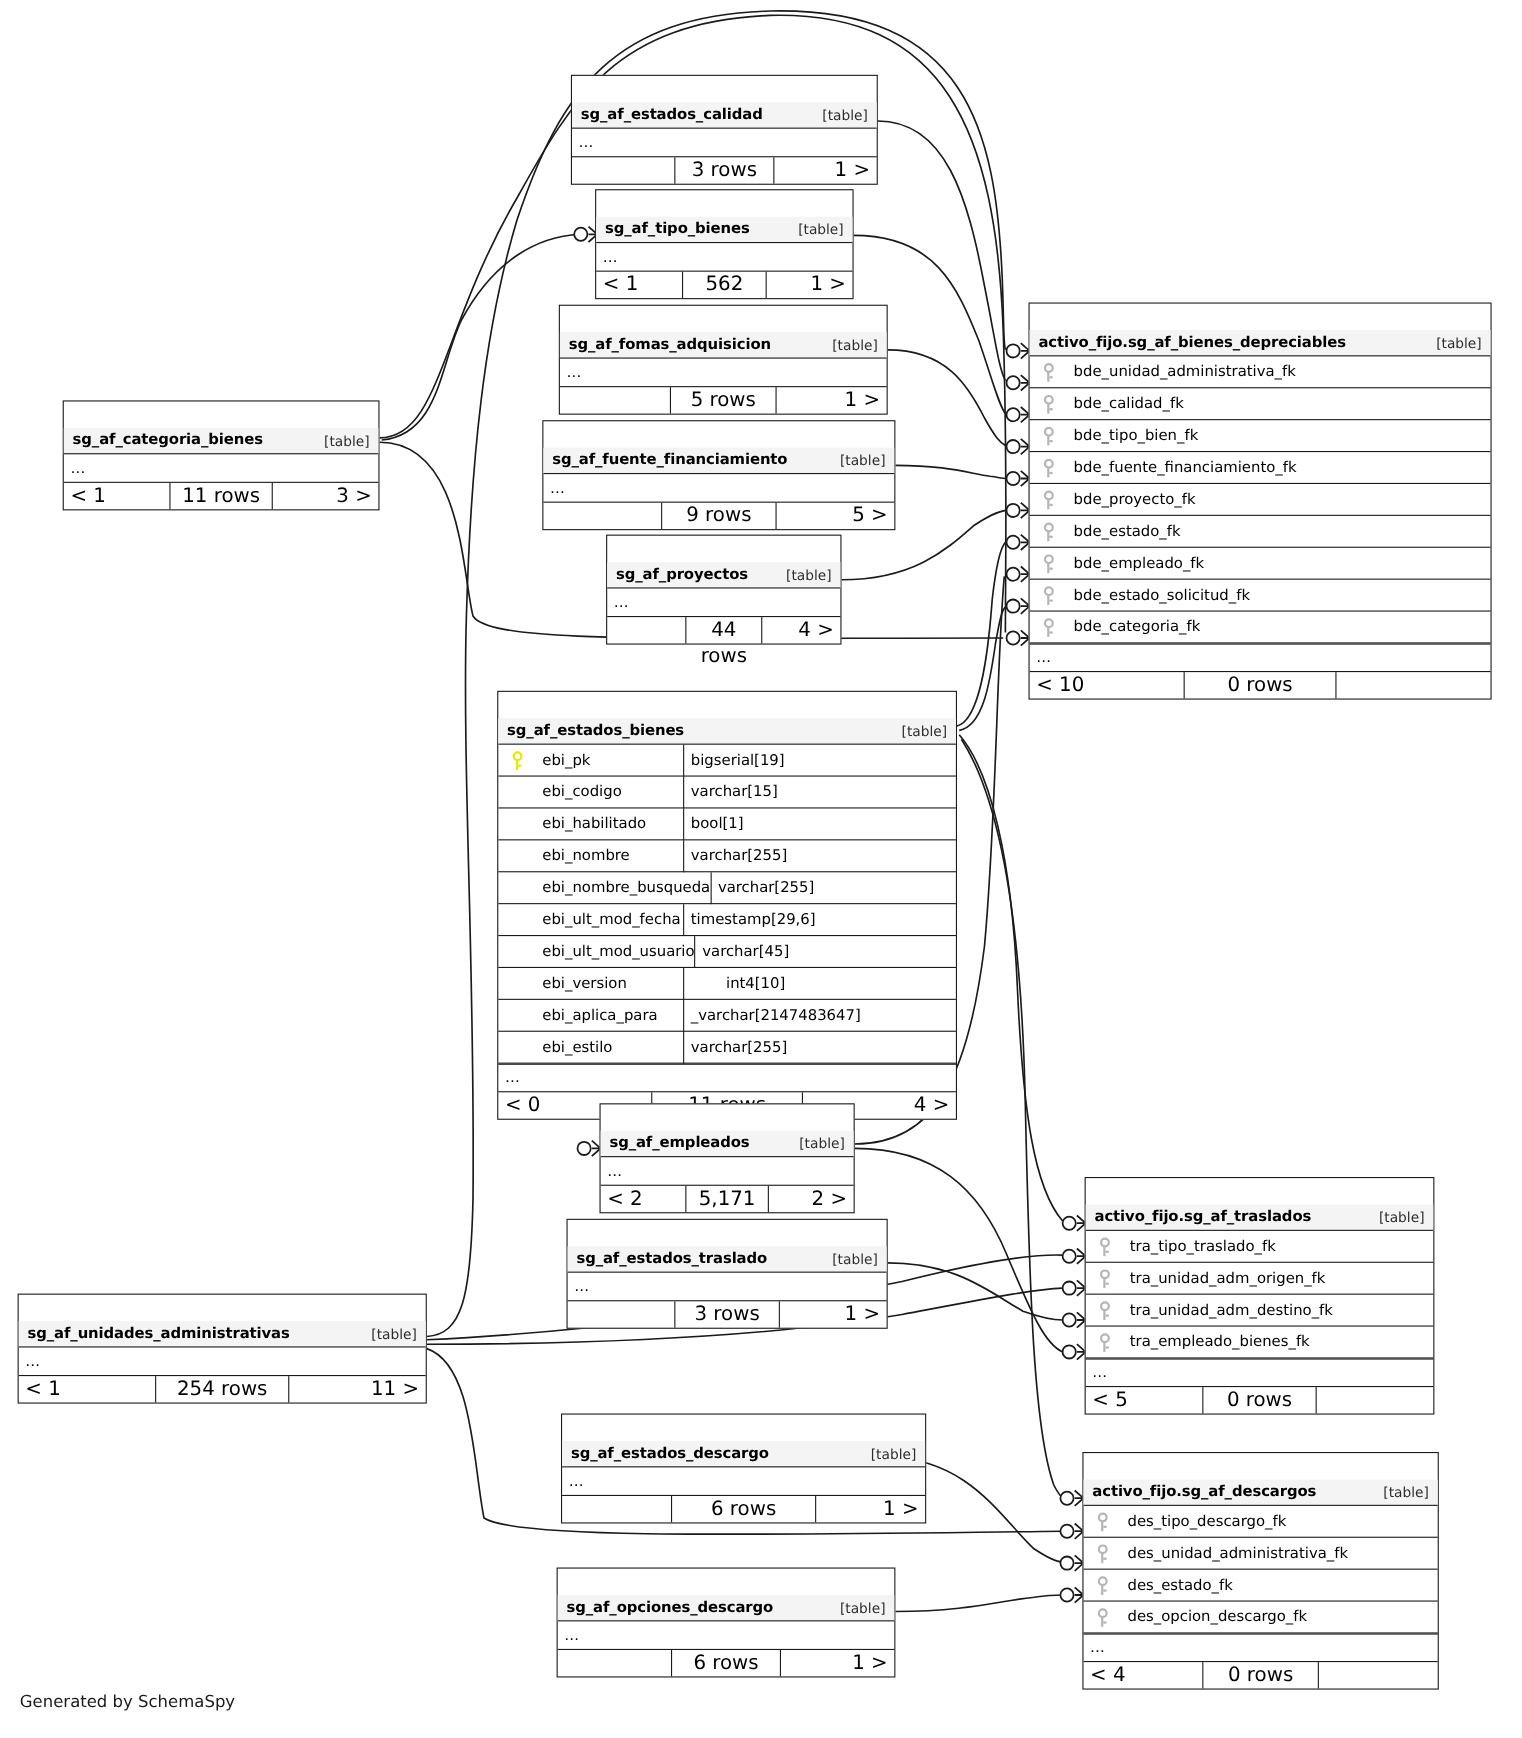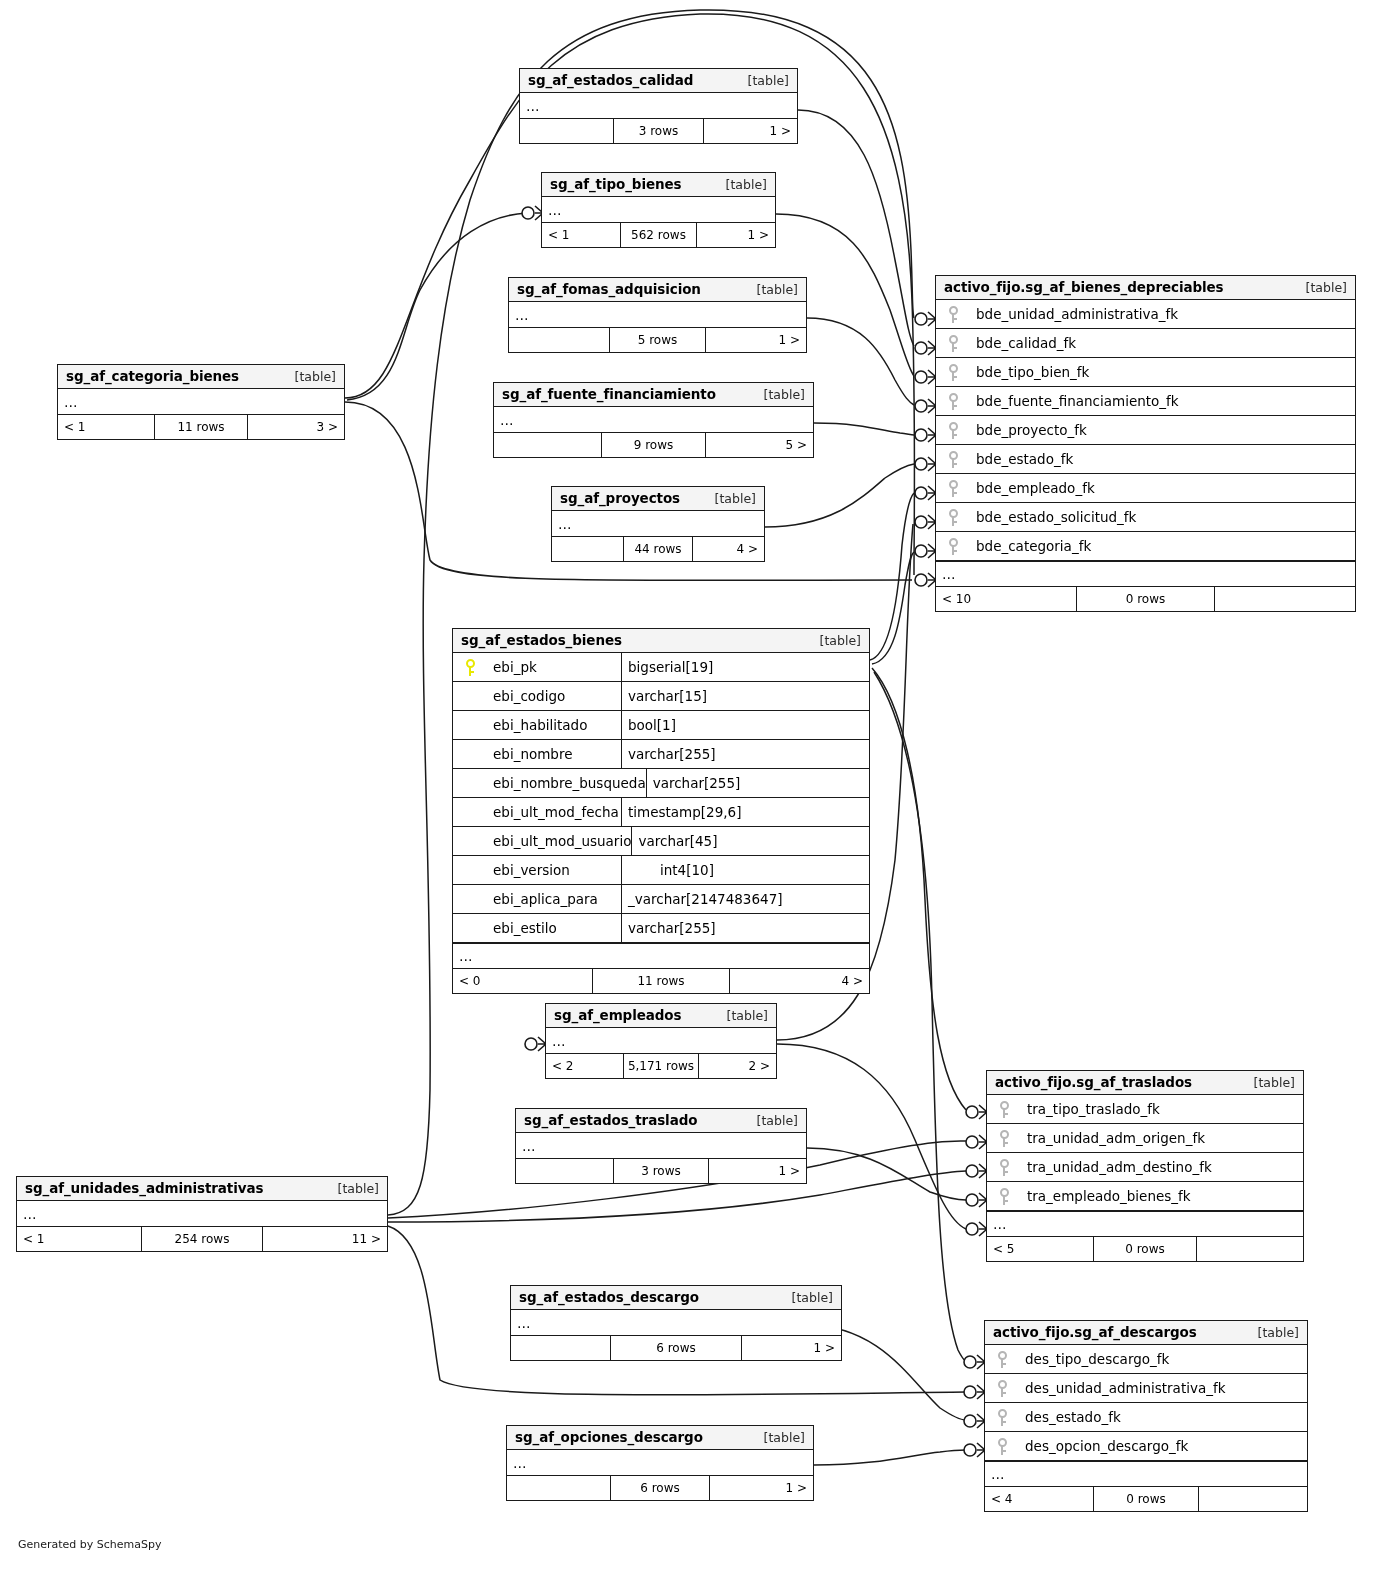--- a/index.html
+++ b/index.html
@@ -15,21 +15,21 @@
     background:#ffffff;
     border:1.6px solid #1a1a1a;
     box-sizing:border-box;
     z-index:5;
   }
   .tbl .hdr{
     display:flex;align-items:center;justify-content:space-between;
     background:#f4f4f4;
     border-bottom:1.8px solid #1a1a1a;
     padding:3px 8px 4px 8px;
-    height:24px;box-sizing:border-box;
+    height:24px;box-sizing:border-box;margin-top:24px;
   }
   .tbl .hdr .tname{
     font-weight:bold;font-size:13.5px;color:#000;letter-spacing:-0.1px;
     white-space:nowrap;
   }
   .tbl .hdr .ttag{
     font-size:12.5px;color:#2b2b2b;font-weight:normal;white-space:nowrap;padding-left:10px;
   }
   .tbl .colrow{
     display:flex;align-items:center;
@@ -46,35 +46,35 @@
     flex:0 0 auto;border-left:1.4px solid #1a1a1a;padding-left:6px;
     white-space:nowrap;box-sizing:border-box;height:29px;line-height:29px;
   }
   .tbl .ellipsisrow{
     height:26px;box-sizing:border-box;
     display:flex;align-items:center;
     padding-left:6px;font-size:13.5px;color:#000;
     border-bottom:1.5px solid #1a1a1a;letter-spacing:1px;
   }
   .tbl .footer{
-    display:flex;height:24px;box-sizing:border-box;font-size:12px;color:#000;
+    display:flex;height:24px;box-sizing:border-box;font-size:18px;color:#000;
   }
   .tbl .footer .fl{flex:0 0 auto;padding:0 6px;line-height:24px;text-align:left;box-sizing:border-box;}
   .tbl .footer .fc{flex:1 1 auto;text-align:center;line-height:24px;border-left:1.4px solid #1a1a1a;border-right:1.4px solid #1a1a1a;box-sizing:border-box;}
   .tbl .footer .fr{flex:0 0 auto;padding:0 6px;line-height:24px;text-align:right;box-sizing:border-box;}
 
   .keyicon{display:inline-block;width:9px;height:17px;position:relative;}
   .keyicon .kh{position:absolute;left:0;top:0;width:9px;height:9px;border-radius:50%;border:2.5px solid currentColor;box-sizing:border-box;}
   .keyicon .ks{position:absolute;left:3px;top:8px;width:2.6px;height:9px;background:currentColor;}
   .keyicon .kt{position:absolute;left:5.6px;top:12px;width:3.4px;height:2.2px;background:currentColor;}
   .key-pk{color:#e8e800;}
   .key-fk{color:#b5b5b5;}
 
   #footer-note{
-    position:absolute;left:18px;top:1538px;font-size:11px;color:#1a1a1a;
+    position:absolute;left:18px;top:1538px;font-size:15px;color:#1a1a1a;
   }
 </style>
 </head>
 <body>
 
 <div id="canvas">
 
   <svg class="edges" viewBox="0 0 1384 1580" xmlns="http://www.w3.org/2000/svg">
     <g fill="none" stroke="#1a1a1a" stroke-width="1.5">
 

